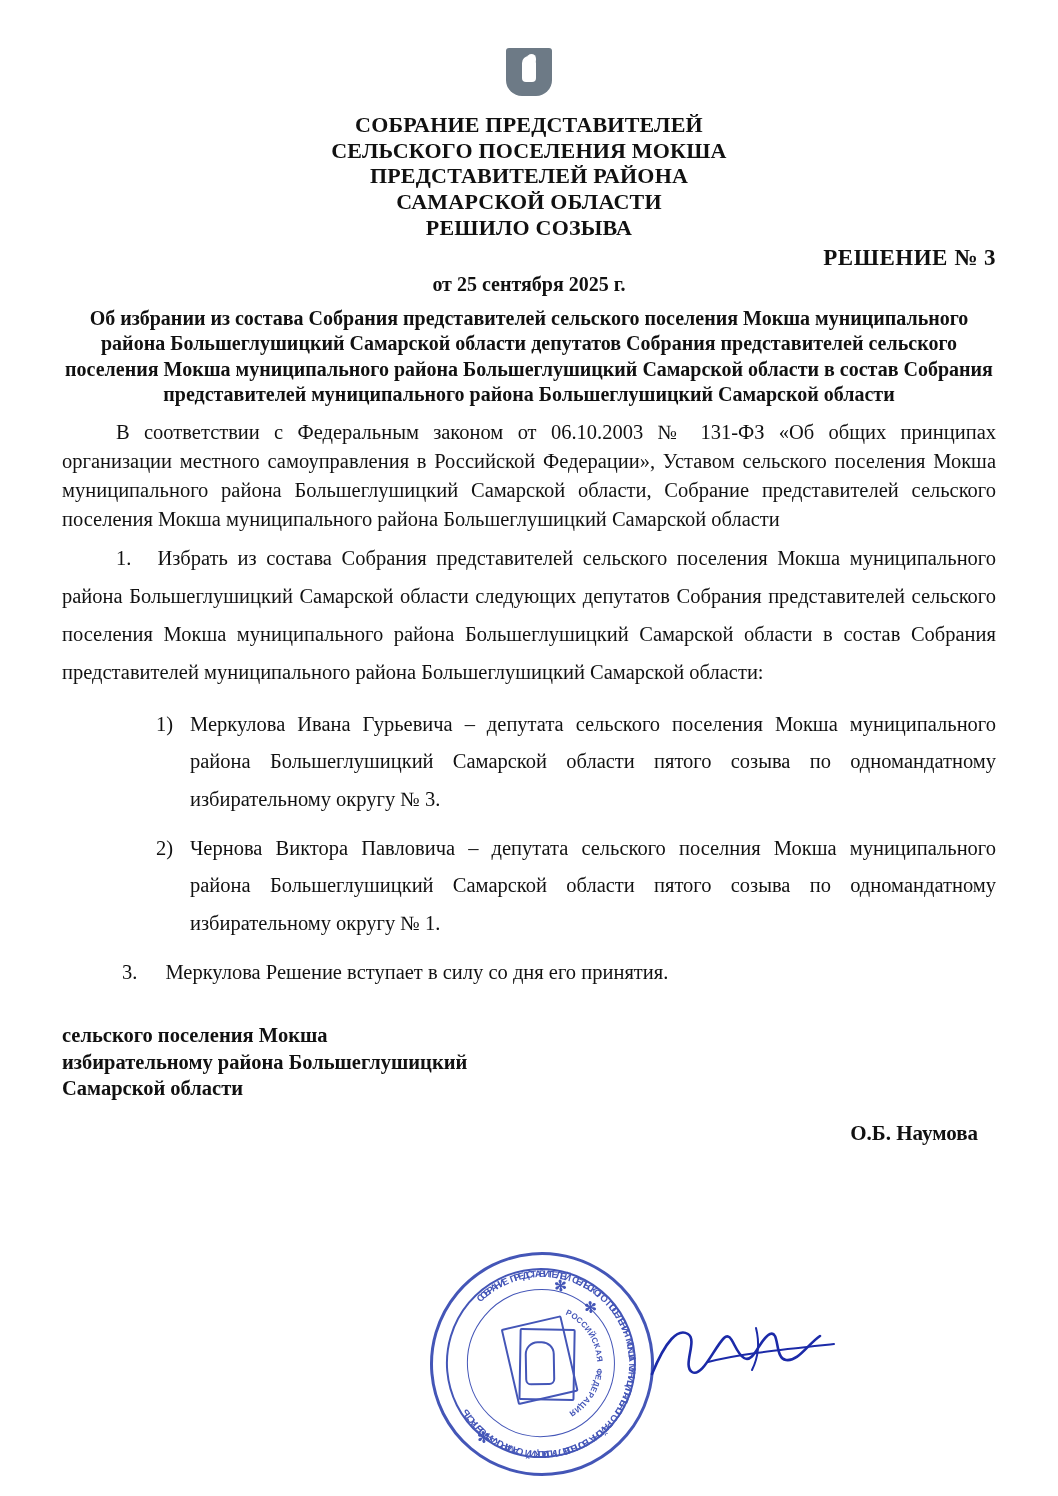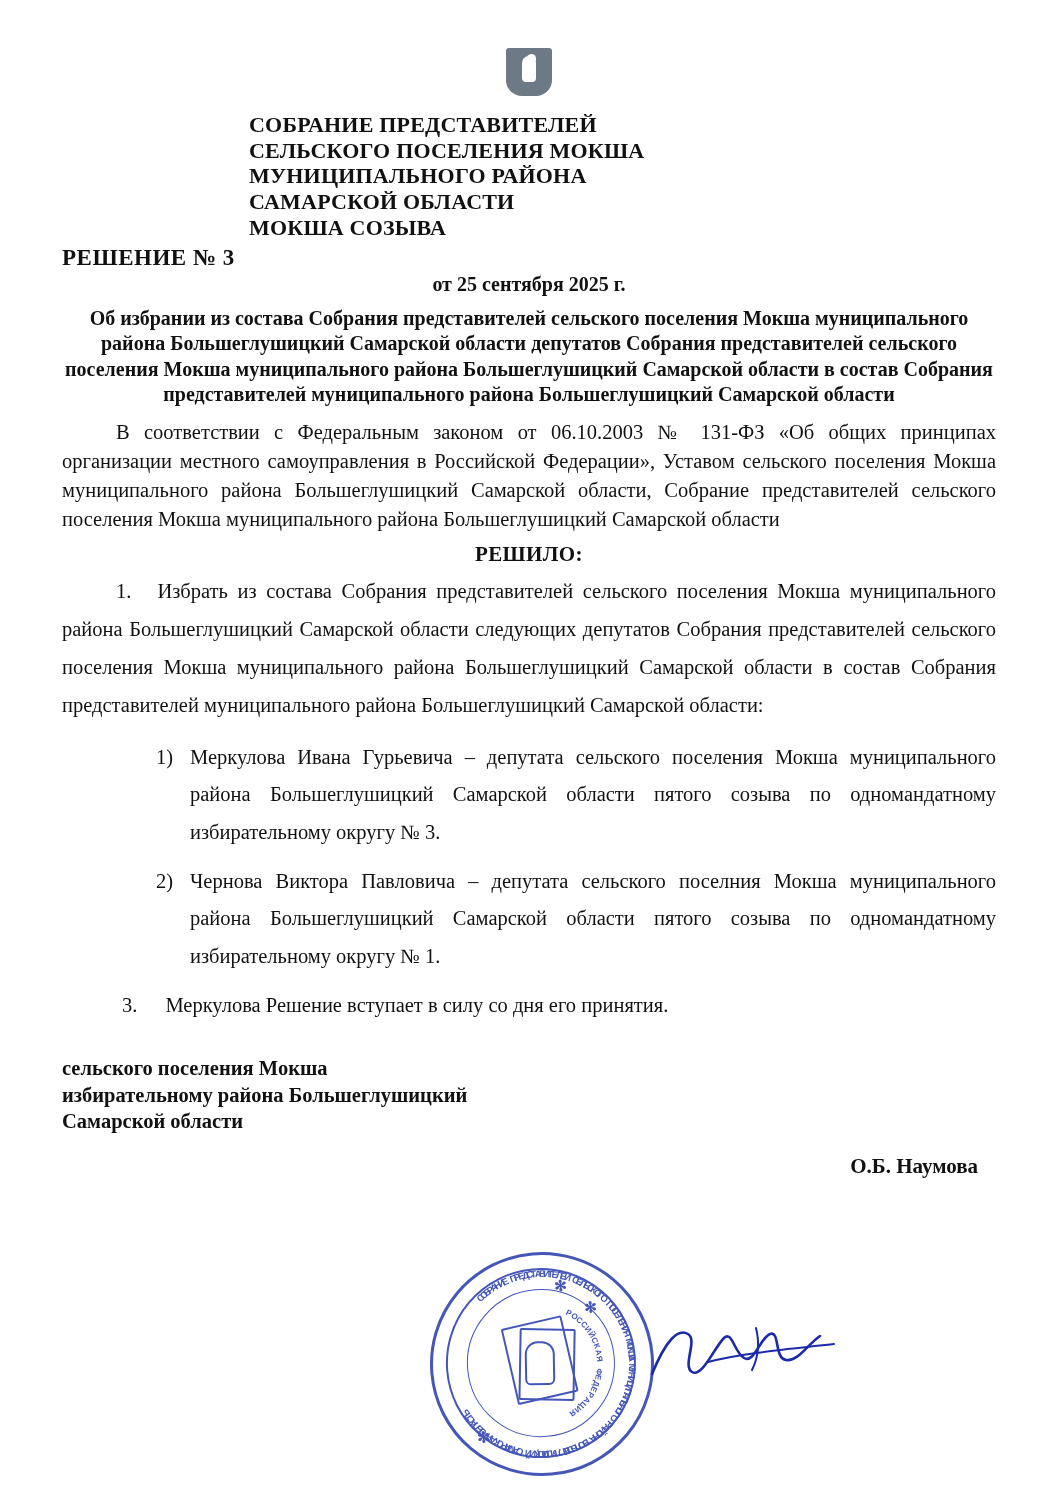--- a/index.html
+++ b/index.html
@@ -62,31 +62,31 @@
     top: 6px;
     width: 9px;
     height: 9px;
     background: #ffffff;
     border-radius: 50% 50% 40% 40%;
     z-index: 2;
   }
 
   
   .heading {
-    text-align: left;
+    text-align: center;
     font-weight: bold;
     font-size: 22px;
     line-height: 1.17;
     letter-spacing: 0.2px;
     margin: 0 auto;
     width: 560px;
   }
   .heading div { white-space: nowrap; }
   .resolution-no {
-    text-align: left;
+    text-align: right;
     font-weight: bold;
     font-size: 23px;
     margin-top: 4px;
     letter-spacing: 0.5px;
   }
   .res-date {
     text-align: center;
     font-weight: bold;
     font-size: 20px;
     margin-top: 2px;
@@ -274,33 +274,32 @@
 
   <div class="emblem-wrap">
     <div class="emblem">
       <div class="shield"></div>
     </div>
   </div>
 
   <div class="heading">
     <div>СОБРАНИЕ ПРЕДСТАВИТЕЛЕЙ</div>
     <div>СЕЛЬСКОГО ПОСЕЛЕНИЯ МОКША</div>
-    <div>МУНИЦИПАЛЬНОГО РАЙОНА</div>
+    <div>ПРЕДСТАВИТЕЛЕЙ РАЙОНА</div>
     <div>САМАРСКОЙ ОБЛАСТИ</div>
-    <div>МОКША СОЗЫВА</div>
+    <div>РЕШИЛО СОЗЫВА</div>
   </div>
 
   <div class="resolution-no">РЕШЕНИЕ № 3</div>
   <div class="res-date">от 25  сентября  2025 г.</div>
 
   <div class="doc-title">Об избрании из состава Собрания представителей  сельского поселения Мокша   муниципального района Большеглушицкий Самарской области депутатов Собрания представителей сельского поселения Мокша муниципального района Большеглушицкий Самарской области в состав Собрания представителей муниципального района Большеглушицкий Самарской области</div>
 
   <div class="para">В соответствии с Федеральным законом от 06.10.2003 № 131-ФЗ «Об общих принципах организации местного самоуправления в Российской Федерации», Уставом сельского поселения Мокша  муниципального района Большеглушицкий Самарской области, Собрание представителей сельского поселения Мокша муниципального района Большеглушицкий Самарской области</div>
 
-  <div class="decided">РЕШИЛО:</div>
 
   <div class="numbered">
     <span class="num">1.</span><span>Избрать  из состава Собрания представителей  сельского поселения Мокша  муниципального района Большеглушицкий Самарской области следующих депутатов Собрания представителей сельского поселения Мокша муниципального района Большеглушицкий Самарской области в состав Собрания представителей муниципального района Большеглушицкий Самарской области:</span>
   </div>
 
   <ul class="sub-list">
     <li>
       <span class="marker">1)</span>
       <span>Меркулова Ивана Гурьевича – депутата сельского поселения Мокша муниципального района Большеглушицкий Самарской области  пятого созыва по одномандатному избирательному округу № 3.</span>
     </li>

